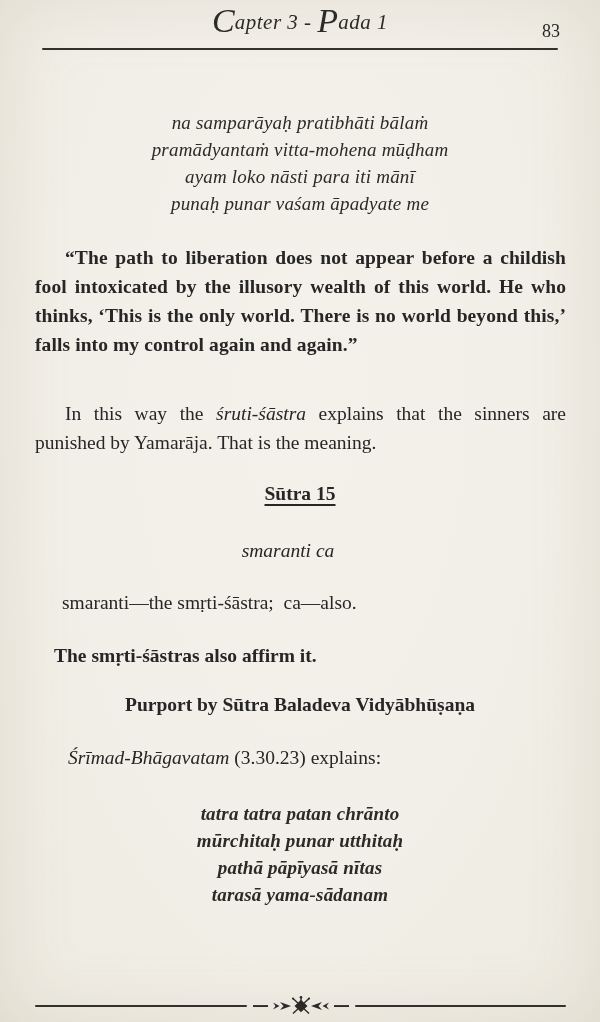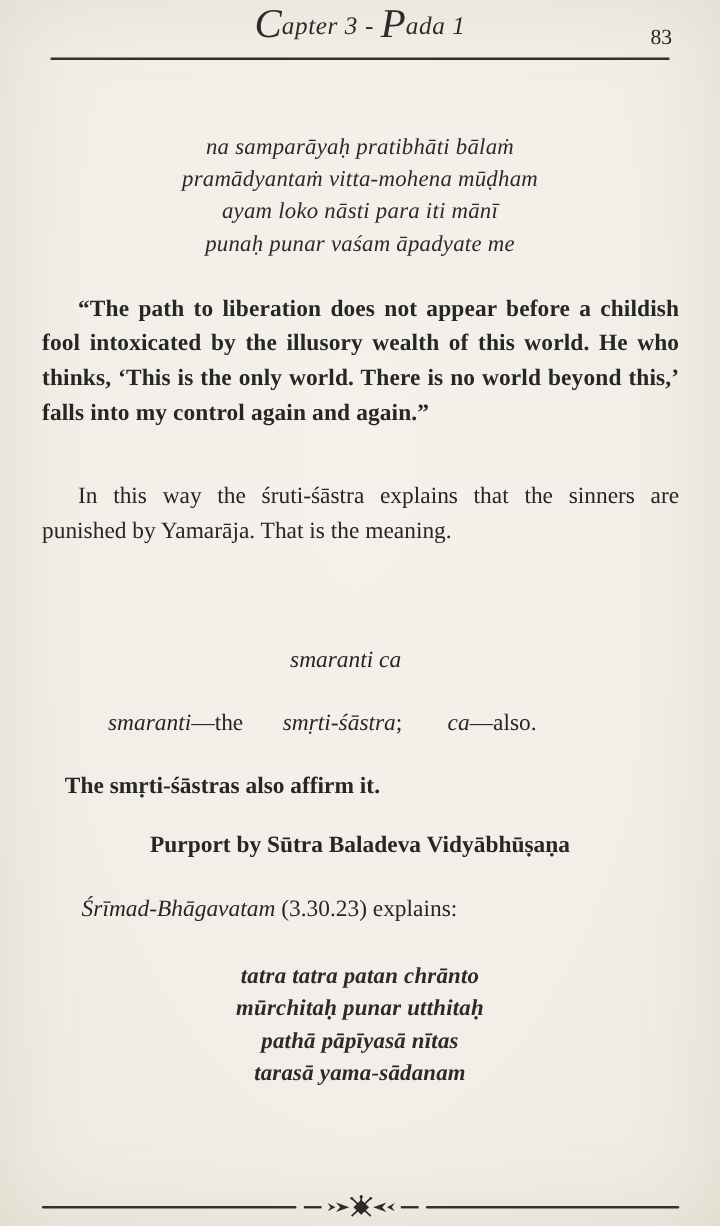--- a/index.html
+++ b/index.html
@@ -88,21 +88,21 @@
     top:540px;left:0;width:576px;
     text-align:center;
     font-style:italic;
     font-size:19.5px;
   }
   .word-for-word{
     top:592px;left:35px;width:531px;
     font-size:19.5px;
     text-indent:27px;
   }
-  .word-for-word .it{font-style:italic;margin-left:28px;}
+  .word-for-word .it{}
   .sutra-translation{
     top:645px;left:35px;width:531px;
     font-weight:700;
     font-size:19.5px;
     text-indent:19px;
   }
   .purport-heading{
     top:694px;left:0;width:600px;
     text-align:center;
     font-weight:700;
@@ -138,23 +138,24 @@
 
   <div class="abs verse verse-top">
     <div>na samparāyaḥ pratibhāti bālaṁ</div>
     <div>pramādyantaṁ vitta-mohena mūḍham</div>
     <div>ayam loko nāsti para iti mānī</div>
     <div>punaḥ punar vaśam āpadyate me</div>
   </div>
 
   <p class="abs body-par translation-par">“The path to liberation does not appear before a childish fool intoxicated by the illusory wealth of this world. He who thinks, ‘This is the only world. There is no world beyond this,’ falls into my control again and again.”</p>
 
-  <p class="abs body-par commentary-par"><span>In this way the </span><span class="it" style="">śruti-śāstra</span><span> explains that the sinners are punished by Yamarāja. That is the meaning.</span>
+  <p class="abs body-par commentary-par"><span>In this way the </span><span class="it" style="font-style:italic">śruti-śāstra</span><span> explains that the sinners are punished by Yamarāja. That is the meaning.</span>
   </p>
 
+  <div class="abs sutra-heading">Sūtra 15</div>
 
   <div class="abs sutra-text">smaranti ca</div>
 
   <p class="abs word-for-word"><span class="it">smaranti</span><span>—the </span><span class="it">smṛti-śāstra</span><span>;&nbsp; </span><span class="it">ca</span><span>—also.</span>
   </p>
 
   <p class="abs sutra-translation">The smṛti-śāstras also affirm it.</p>
 
   <div class="abs purport-heading">Purport by Sūtra Baladeva Vidyābhūṣaṇa</div>
 

